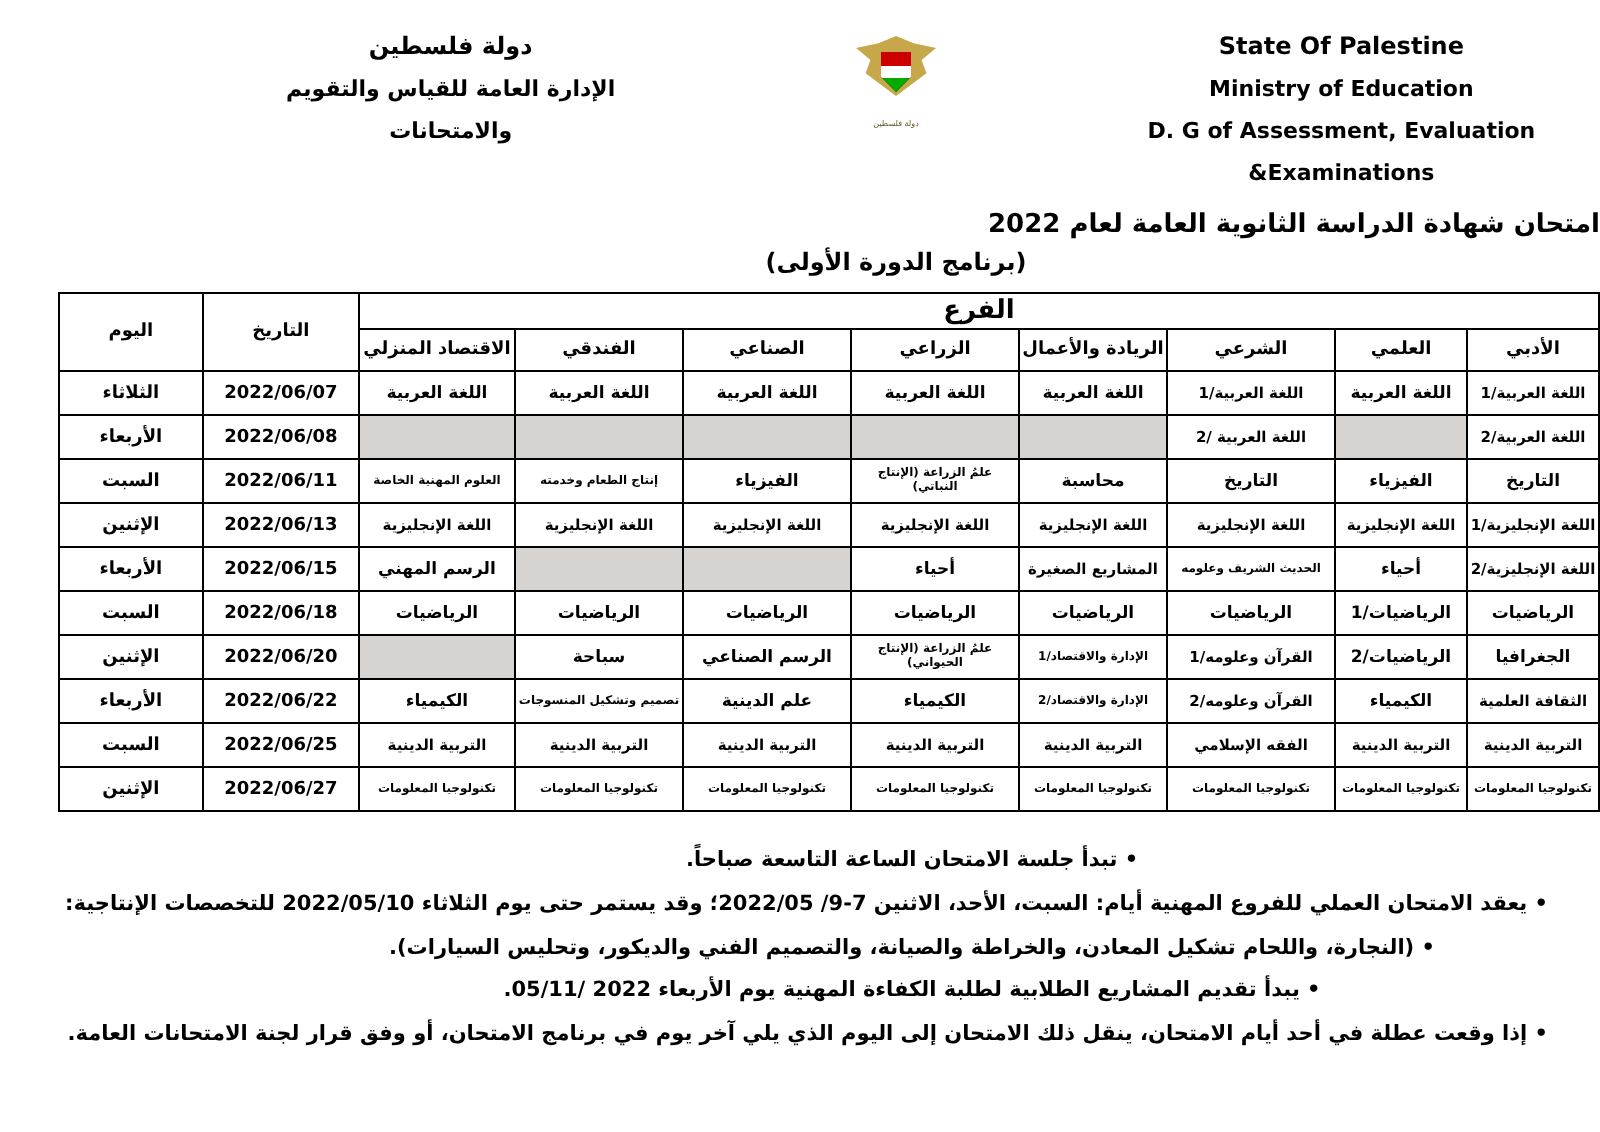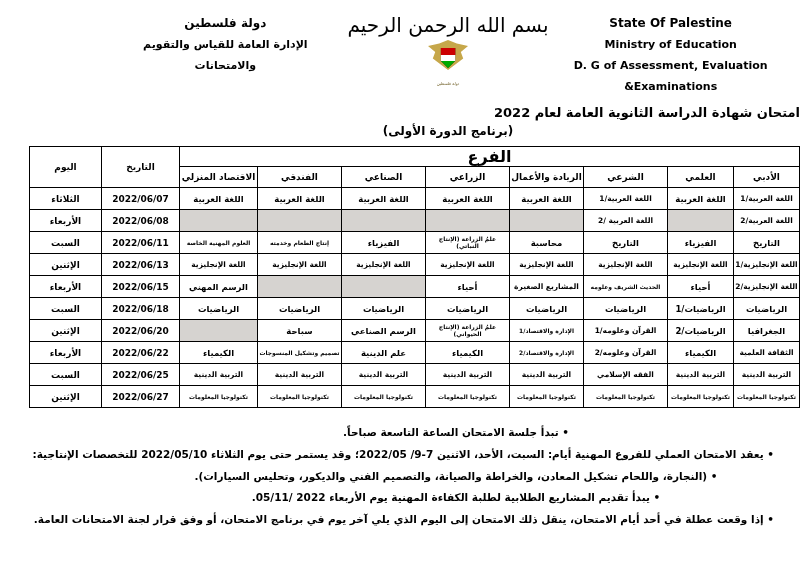--- a/index.html
+++ b/index.html
@@ -61,21 +61,21 @@
     border:1px solid #000;
     text-align:center;
     vertical-align:middle;
     font-size:8.5px;
     font-weight:bold;
     height:21px;
     padding:0 1px;
     overflow:hidden;
     white-space:nowrap;
   }
-  th.branch-head{font-size:16px;height:17px;margin-top:32px;}
+  th.branch-head{font-size:13px;height:17px;margin-top:32px;}
   th.col-head{font-size:9px;height:20px;}
   td.date,td.day{font-size:9px;}
   .shaded{background:#d6d3d0;}
   .two-line{white-space:normal;line-height:1.15;font-size:8px;}
   .tiny{font-size:6px;}
   .sm{font-size:7.5px;}
 
   
   .notes{
     margin:14px 26px 0 42px;
@@ -92,21 +92,20 @@
 <div class="page">
 
   <div class="header">
 
     <div class="hdr-side right">
       <div class="l1">دولة فلسطين</div>
       <div>الإدارة العامة للقياس والتقويم والامتحانات</div>
     </div>
 
     <div class="hdr-center">
-      <div class="basmala">بسم الله الرحمن الرحيم</div>
       <div class="emblem">
         <div class="eagle"></div>
         <div class="shield">
           <i class="r"></i>
             <i class="w"></i>
             <i class="g"></i>
         </div>
         <div class="cap">دولة فلسطين</div>
       </div>
     </div>

